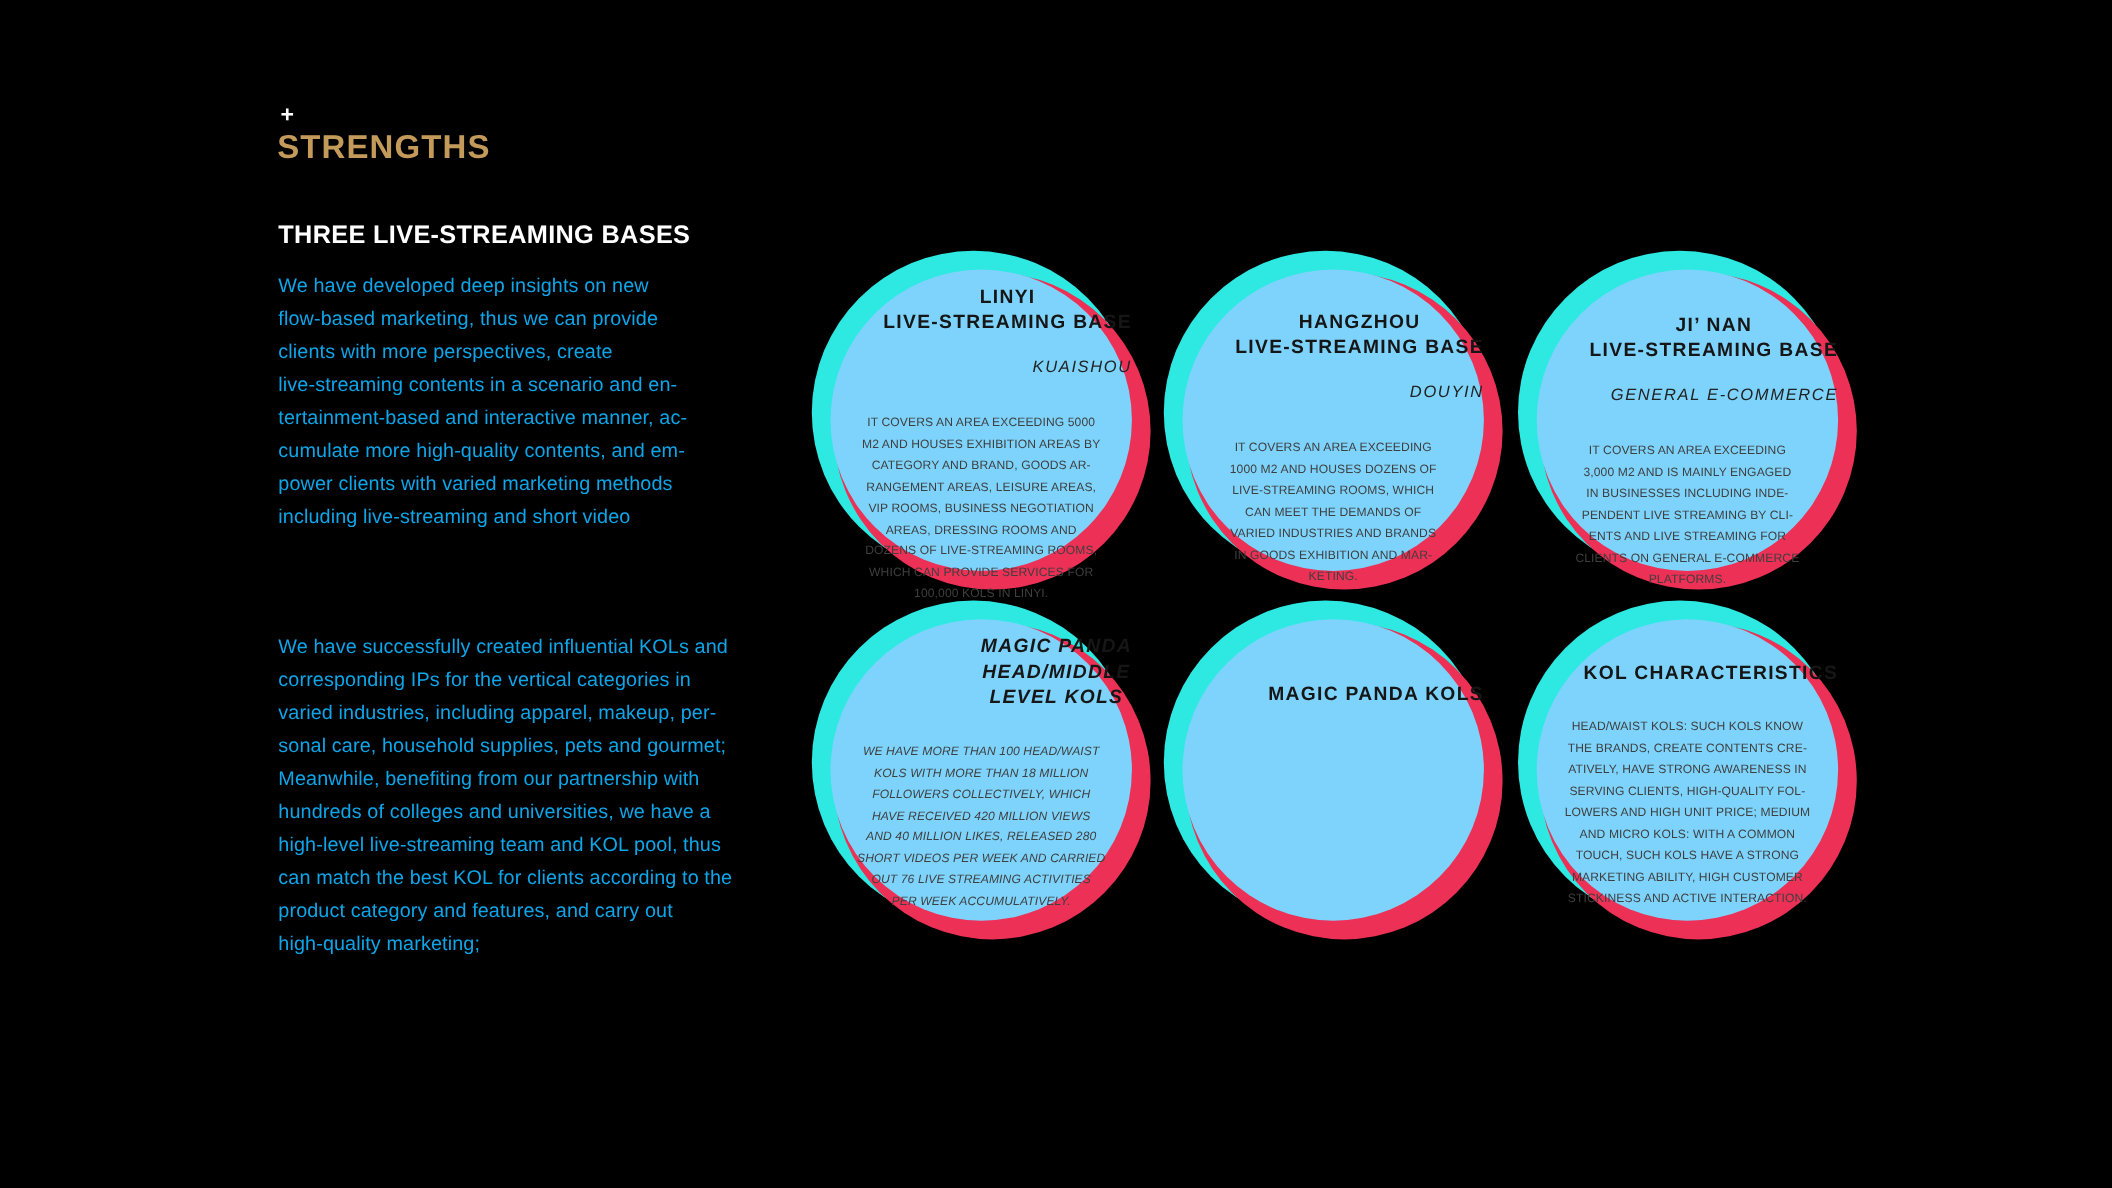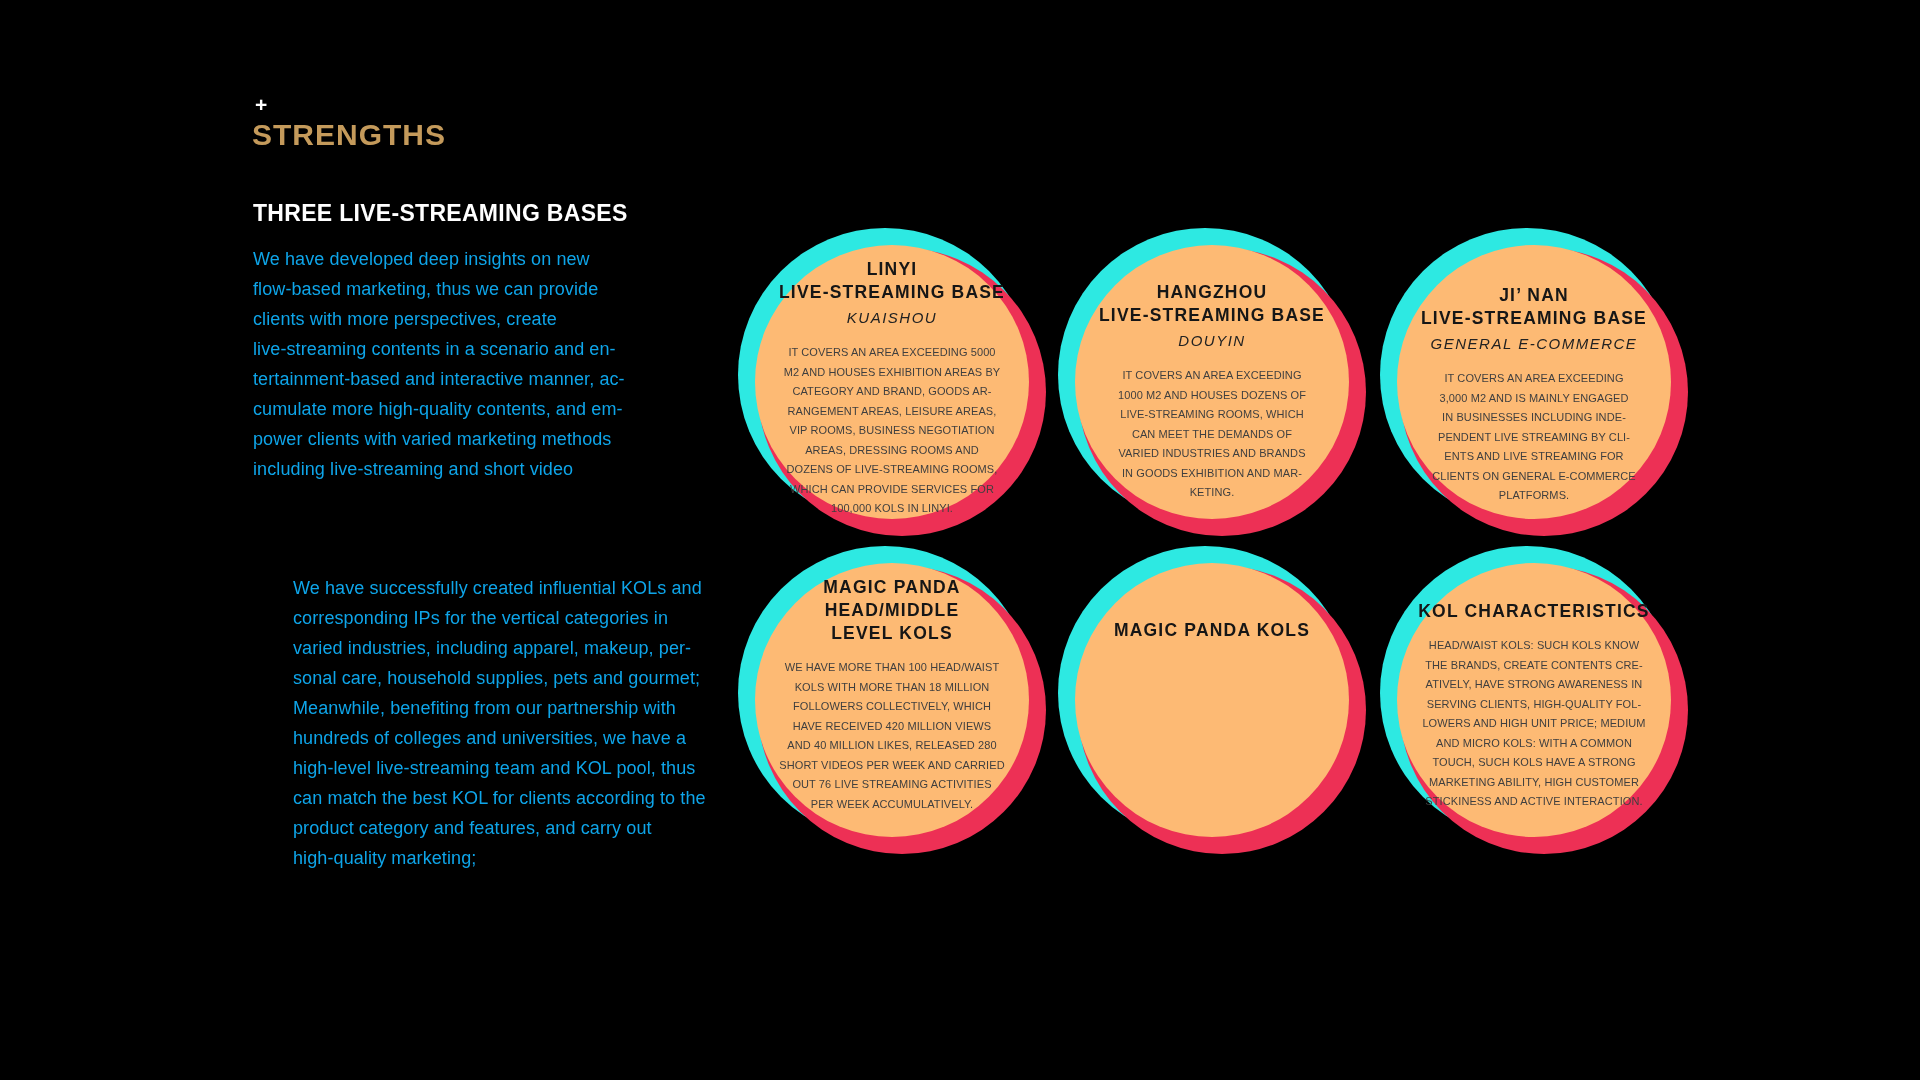--- a/index.html
+++ b/index.html
@@ -32,55 +32,55 @@
     color:#ffffff;font-size:23px;font-weight:700;
     line-height:30px;letter-spacing:.3px;white-space:pre-line;
   }
   .section p{
     margin:16px 0 0 0;
     color:#0ea5e9;font-size:18px;font-weight:400;
     line-height:30px;letter-spacing:.1px;white-space:pre-line;
   }
   #section-a{left:253px;top:198px;}
   #section-b{left:253px;top:549px;}
-  #section-b p{margin-top:24px;margin-left:40px;}
+  #section-b p{margin-top:24px;}
   
   .badge{position:absolute;width:308px;height:308px;}
   .c-cyan{
     position:absolute;left:0;top:0;width:294px;height:294px;
     border-radius:50%;background:var(--cyan);
   }
   .c-pink{
     position:absolute;left:20px;top:20px;width:288px;height:288px;
     border-radius:50%;background:var(--pink);
   }
   .c-face{
     position:absolute;left:17px;top:17px;width:274px;height:274px;
-    border-radius:50%;background:#fdba74;
-    display:flex;flex-direction:column;align-items:center;
-    text-align:center;box-sizing:border-box;
+    border-radius:50%;background:#7dd3fc;
+    display:flex;flex-direction:column;align-items:flex-end;
+    text-align:center;box-sizing:border-box;gap:16px;
   }
   .circle-title{
     color:#161616;font-size:17.5px;font-weight:700;
     line-height:23px;letter-spacing:1.2px;white-space:pre-line;
   }
   .circle-subtitle{
     color:#222222;font-style:italic;font-weight:400;
     font-size:15px;line-height:24px;letter-spacing:1.5px;margin-top:2px;
   }
   .circle-subtitle:empty{display:none;}
   .circle-body{
     margin-top:13px;width:100%;padding:0 8px;box-sizing:border-box;
     color:#3F3F3F;font-size:11px;line-height:19.5px;
     letter-spacing:.1px;white-space:pre-line;
   }
   #badges .badge:nth-child(1) .c-face{padding-top:13px;}
   #badges .badge:nth-child(2) .c-face{padding-top:36px;}
   #badges .badge:nth-child(3) .c-face{padding-top:39px;}
-  #badges .badge:nth-child(4) .c-face{padding-top:13px;}
+  #badges .badge:nth-child(4) .c-face{padding-top:13px;font-style:italic;}
   #badges .badge:nth-child(5) .c-face{padding-top:56px;}
   #badges .badge:nth-child(6) .c-face{padding-top:37px;}
 </style>
 </head>
 <body>
 
 <div class="slide">
 
   <div class="plus-mark">+</div>
   <div class="page-title">STRENGTHS</div>

